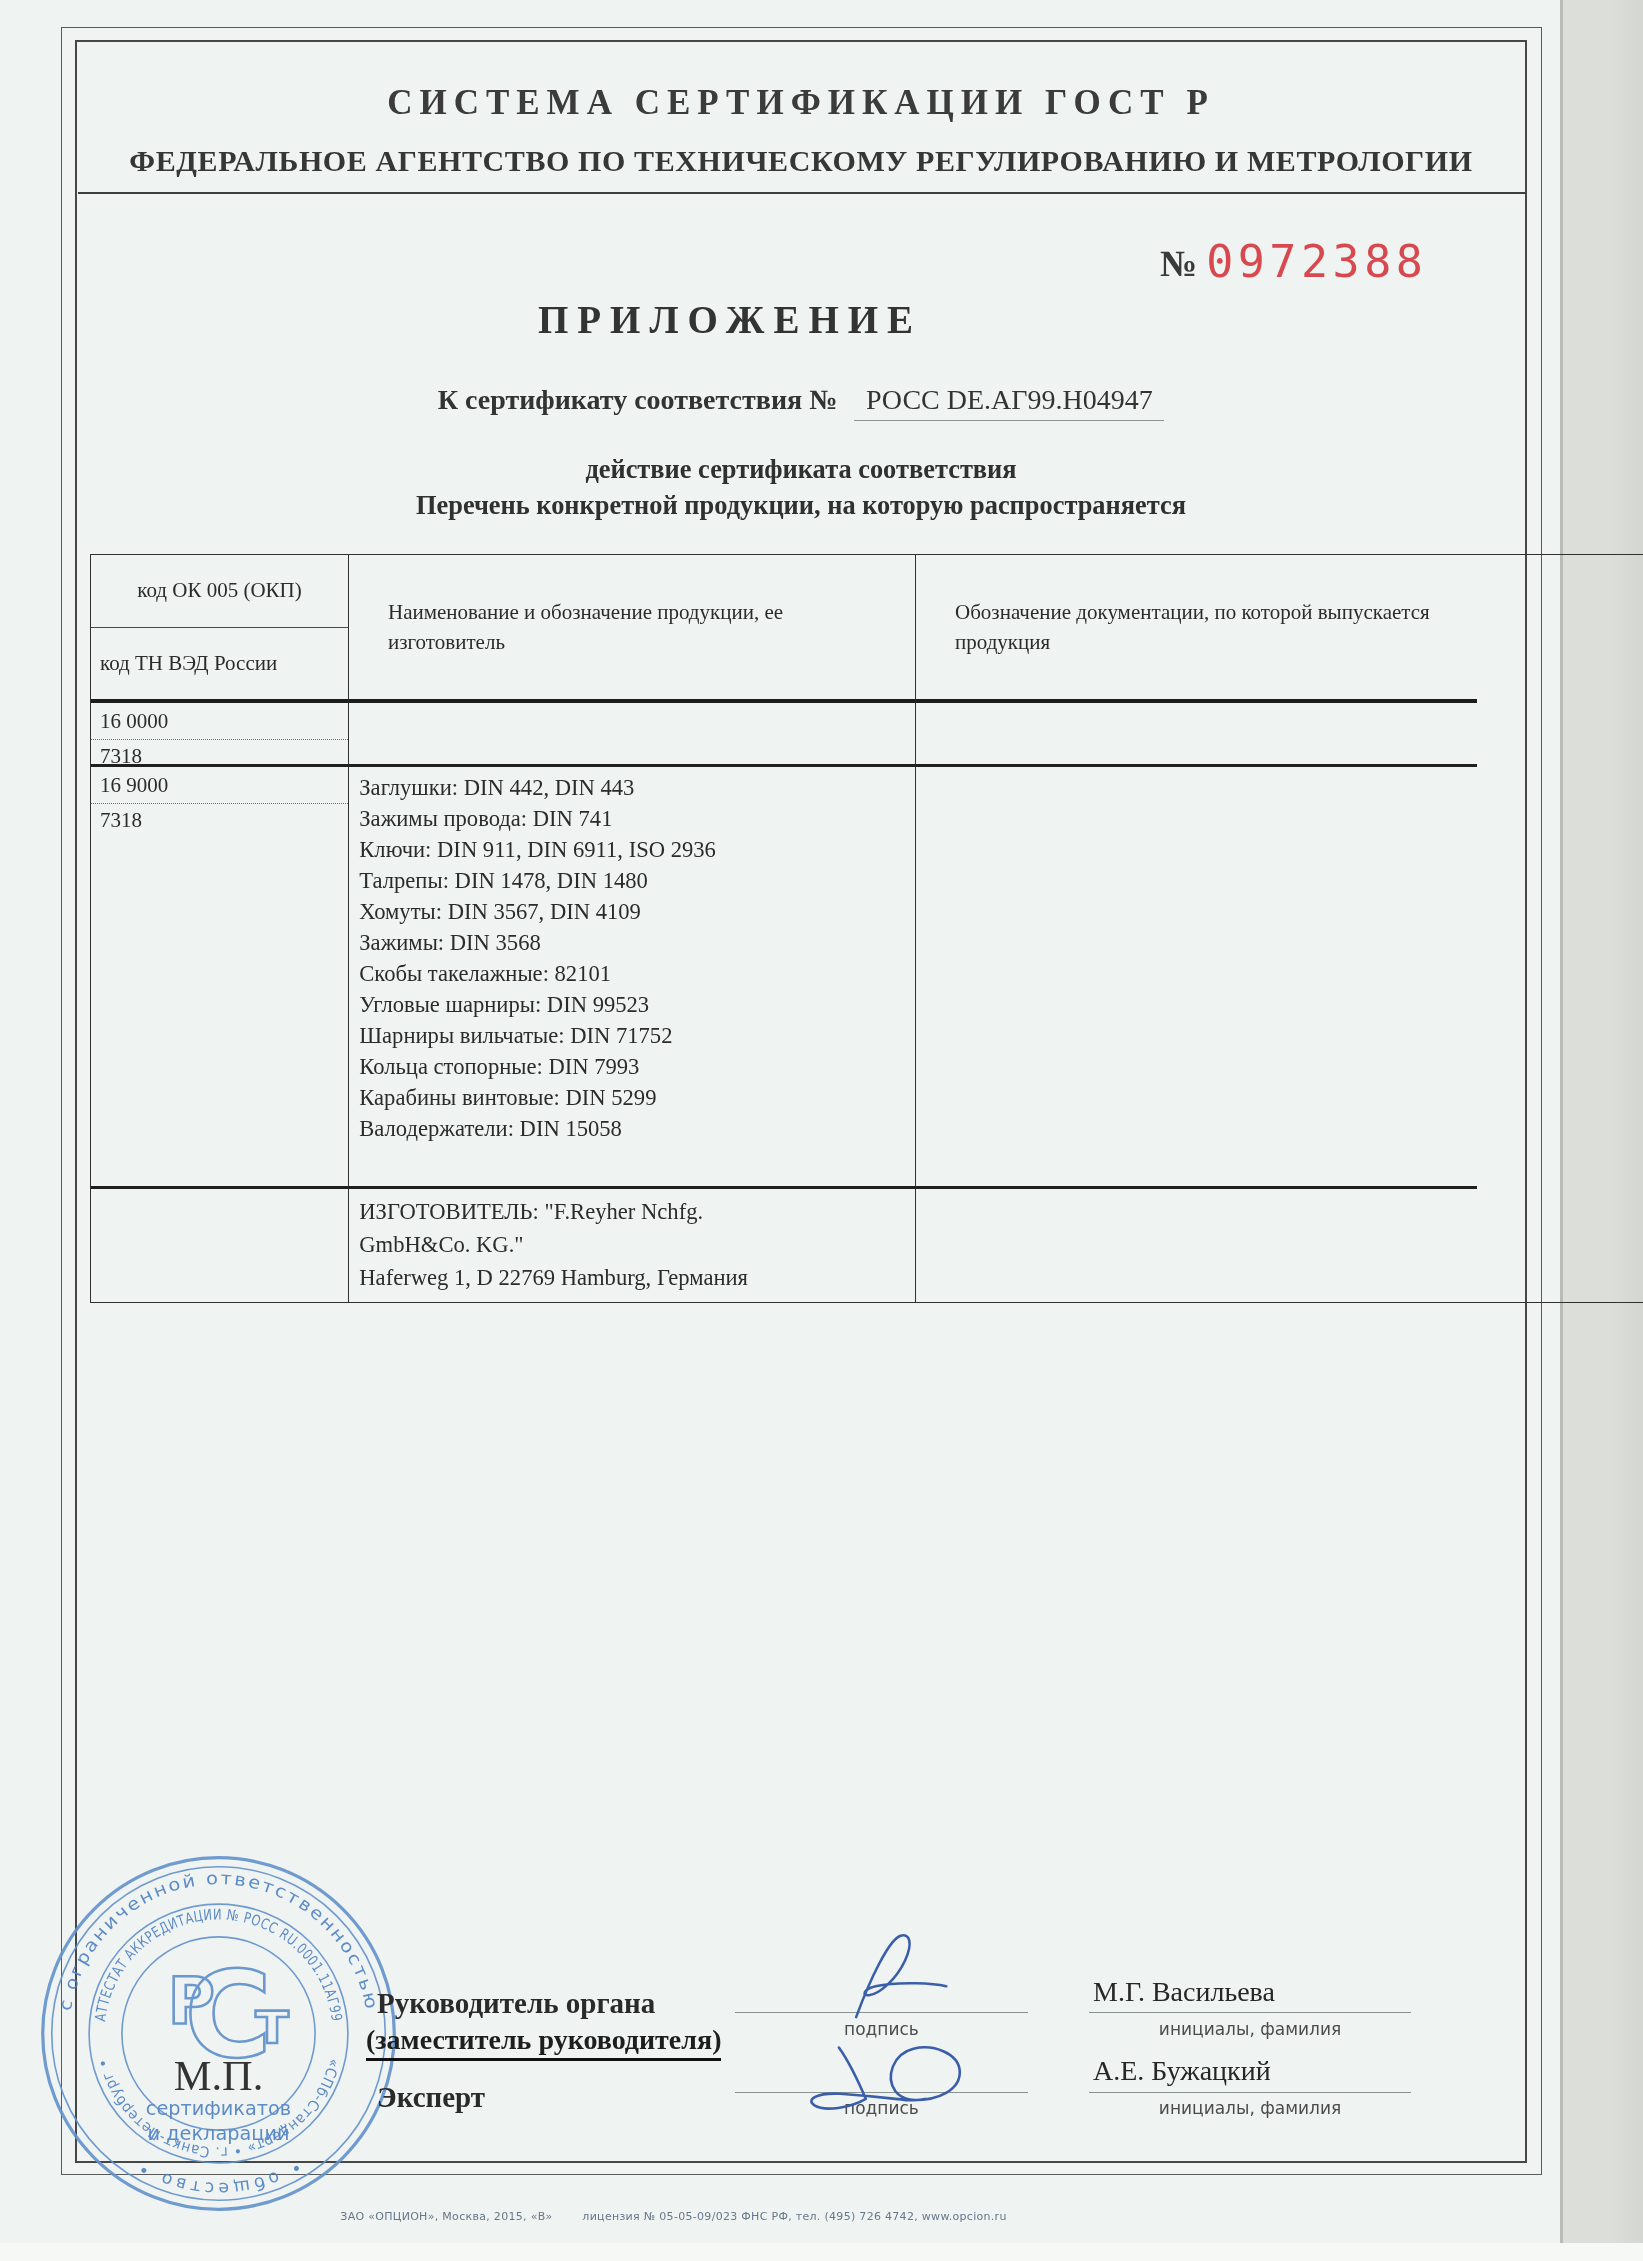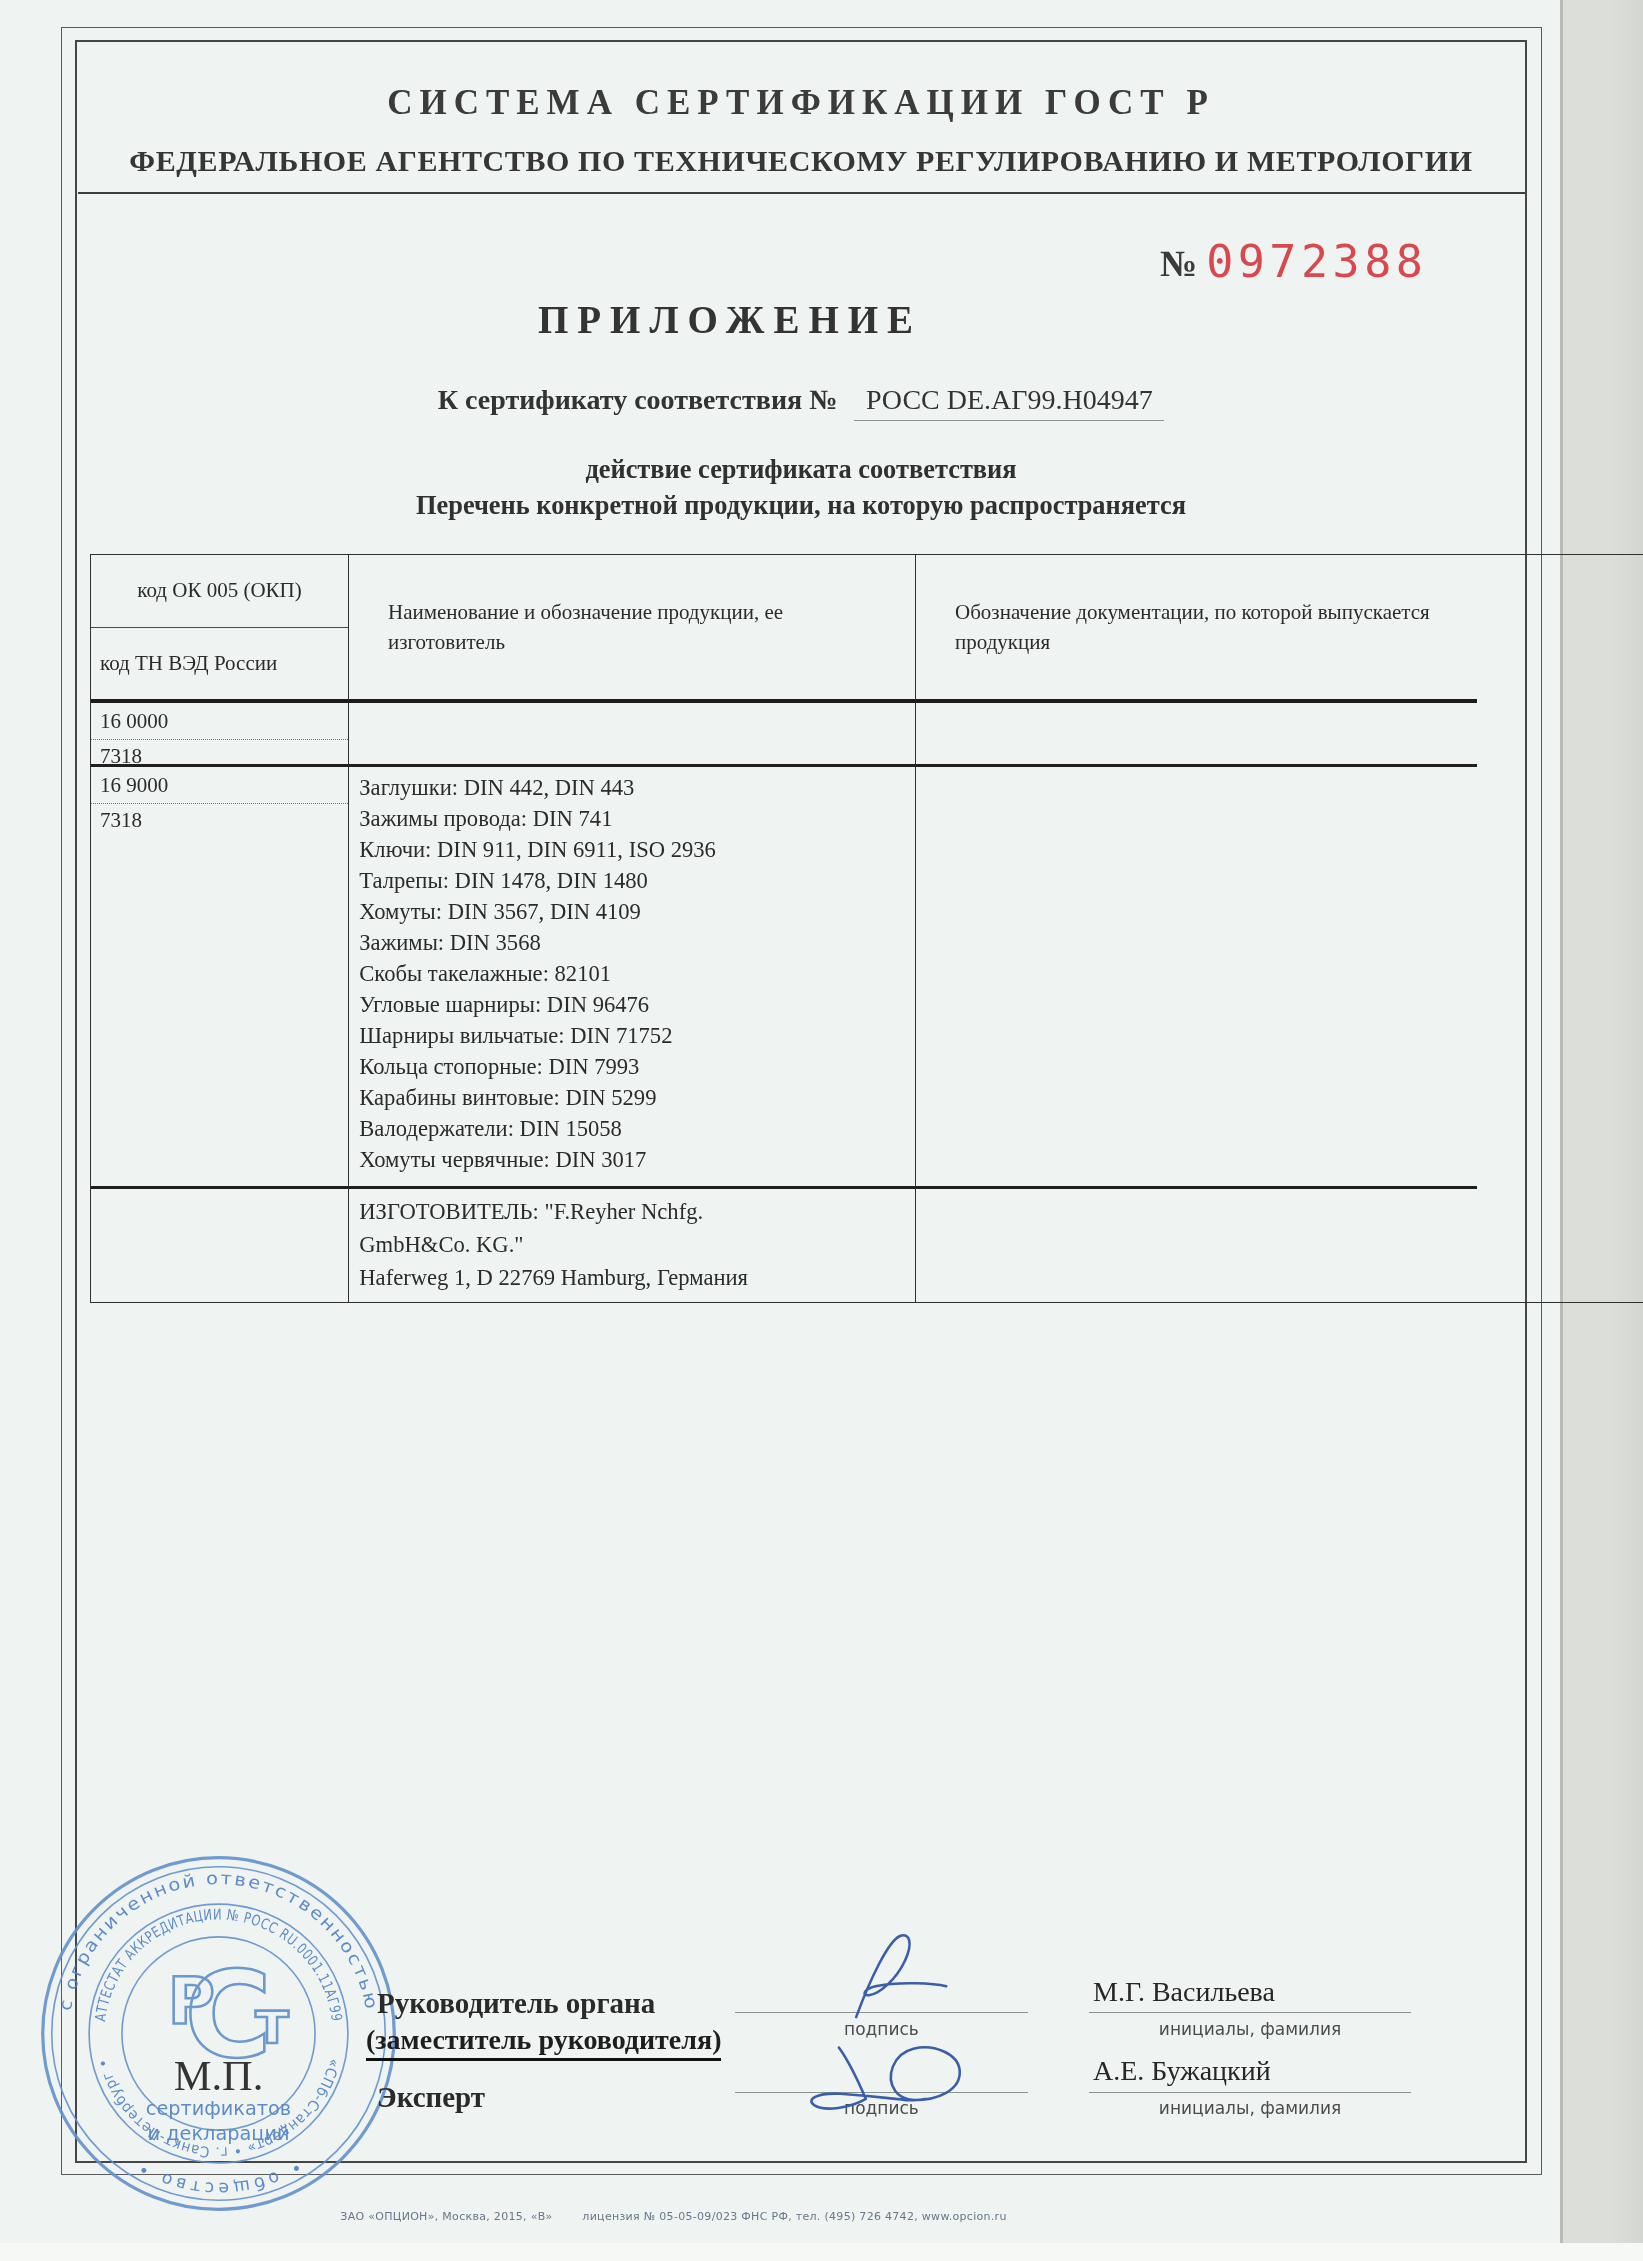--- a/index.html
+++ b/index.html
@@ -161,26 +161,25 @@
       <div class="code">7318</div>
     </div>
     <div class="cell v-div row-div prodcell">
         <div>Заглушки: DIN 442, DIN 443</div>
         <div>Зажимы провода: DIN 741</div>
         <div>Ключи: DIN 911, DIN 6911, ISO 2936</div>
         <div>Талрепы: DIN 1478, DIN 1480</div>
         <div>Хомуты: DIN 3567, DIN 4109</div>
         <div>Зажимы: DIN 3568</div>
         <div>Скобы такелажные: 82101</div>
-        <div>Угловые шарниры: DIN 96476</div>
+        <div>Угловые шарниры: DIN 99523</div>
         <div>Шарниры вильчатые: DIN 71752</div>
         <div>Кольца стопорные: DIN 7993</div>
         <div>Карабины винтовые: DIN 5299</div>
         <div>Валодержатели: DIN 15058</div>
-        <div>Хомуты червячные: DIN 3017</div>
       </div>
     <div class="cell row-div"></div>
 
     <div class="cell v-div codecell"></div>
     <div class="cell v-div mfrcell">
         <div>ИЗГОТОВИТЕЛЬ: "F.Reyher Nchfg.</div>
         <div>GmbH&amp;Co. KG."</div>
         <div>Haferweg 1, D 22769 Hamburg, Германия</div>
       </div>
     <div class="cell"></div>

